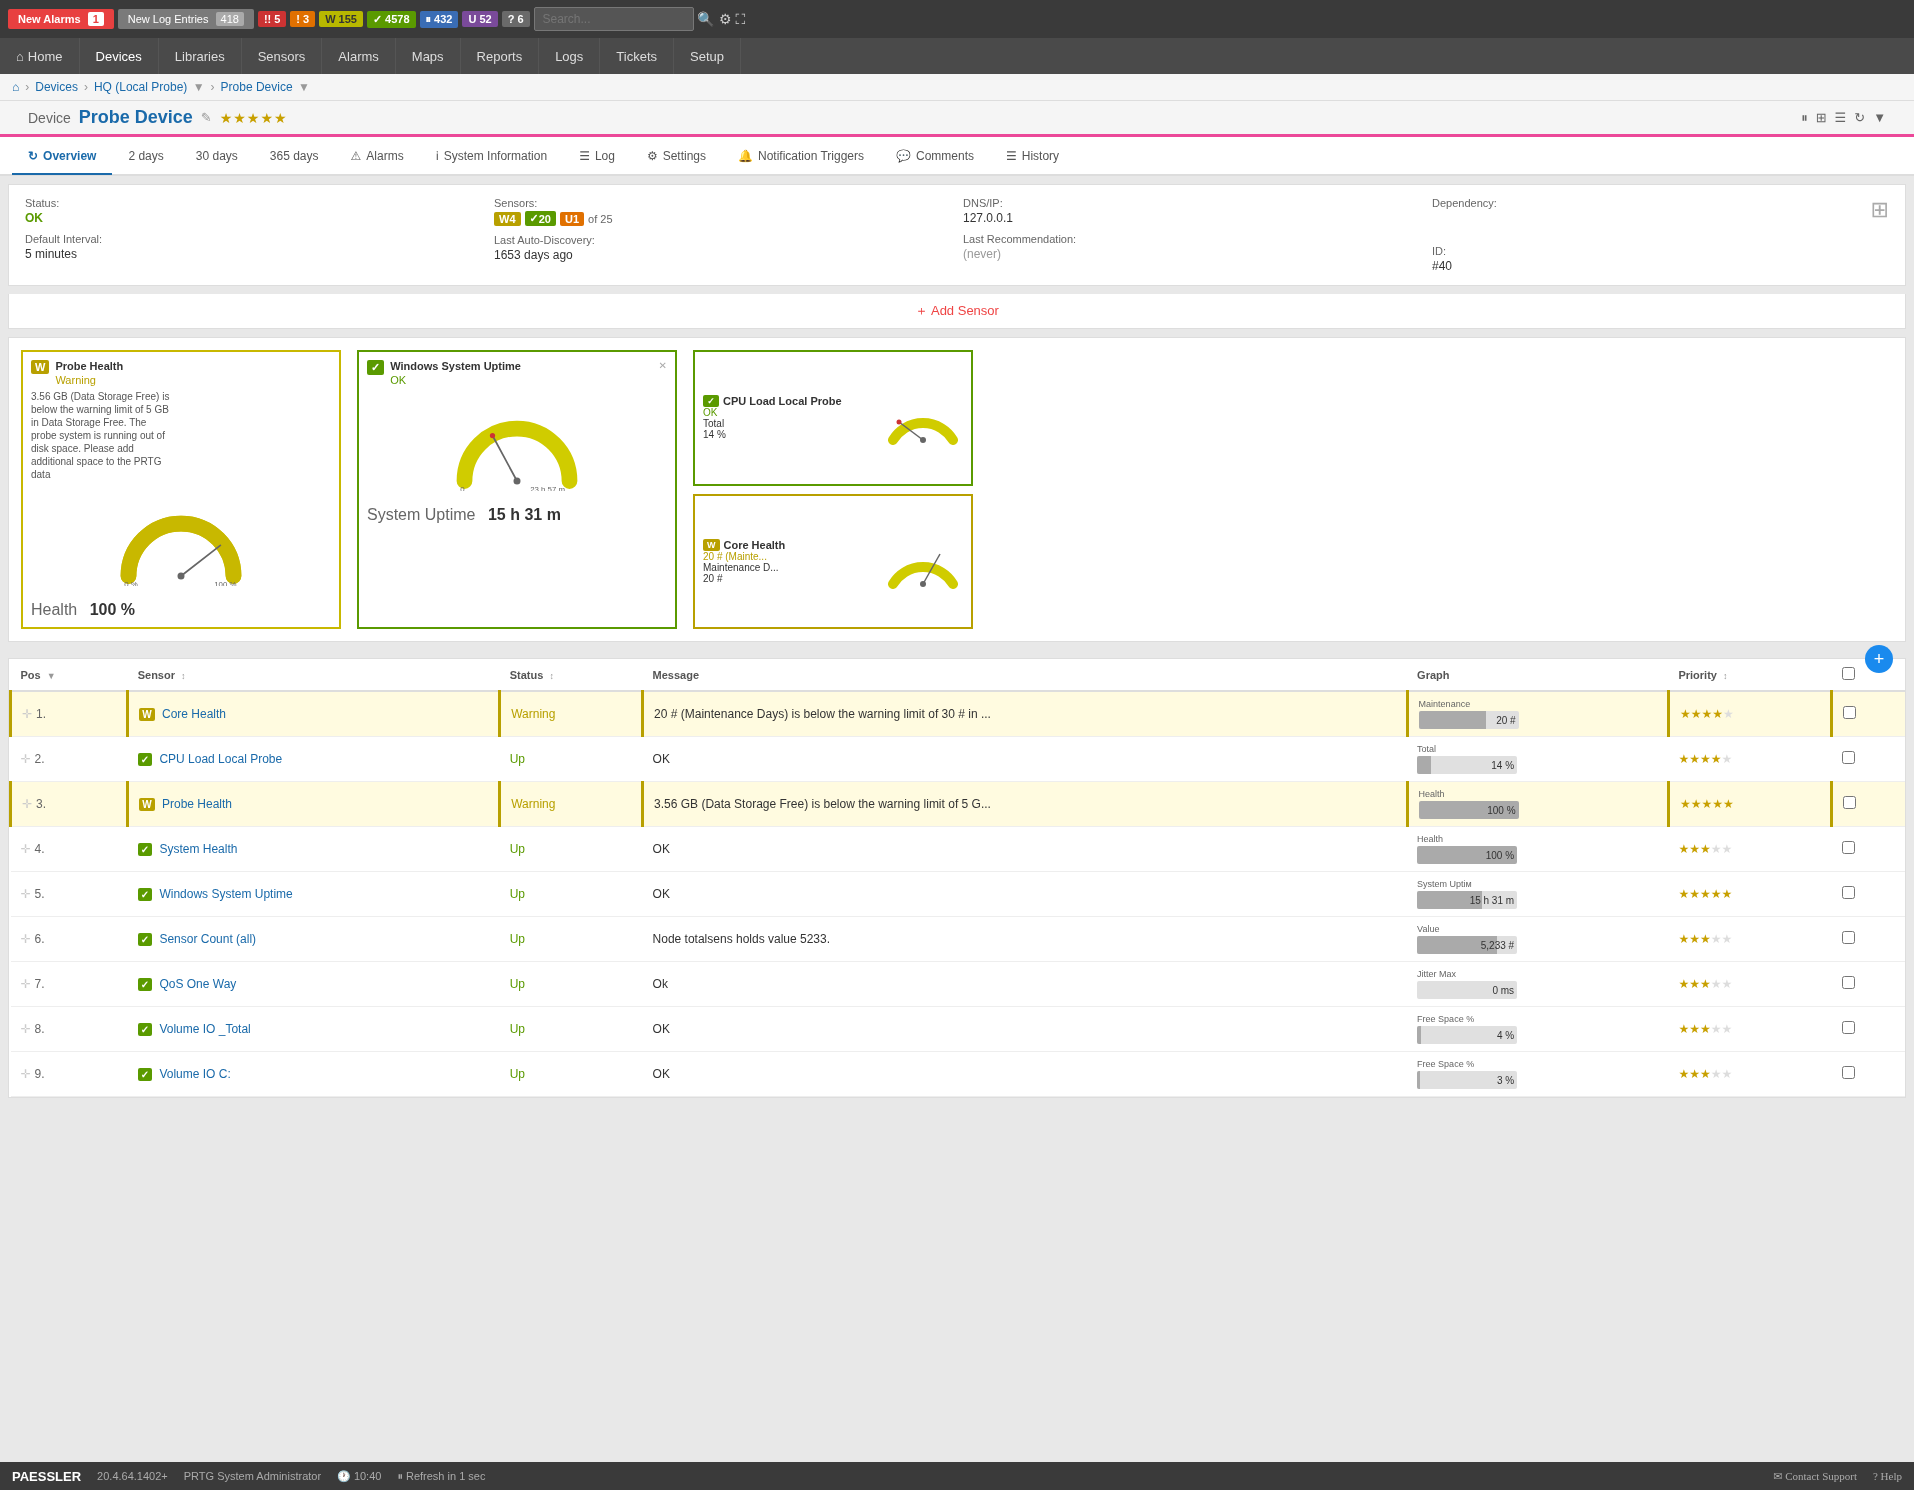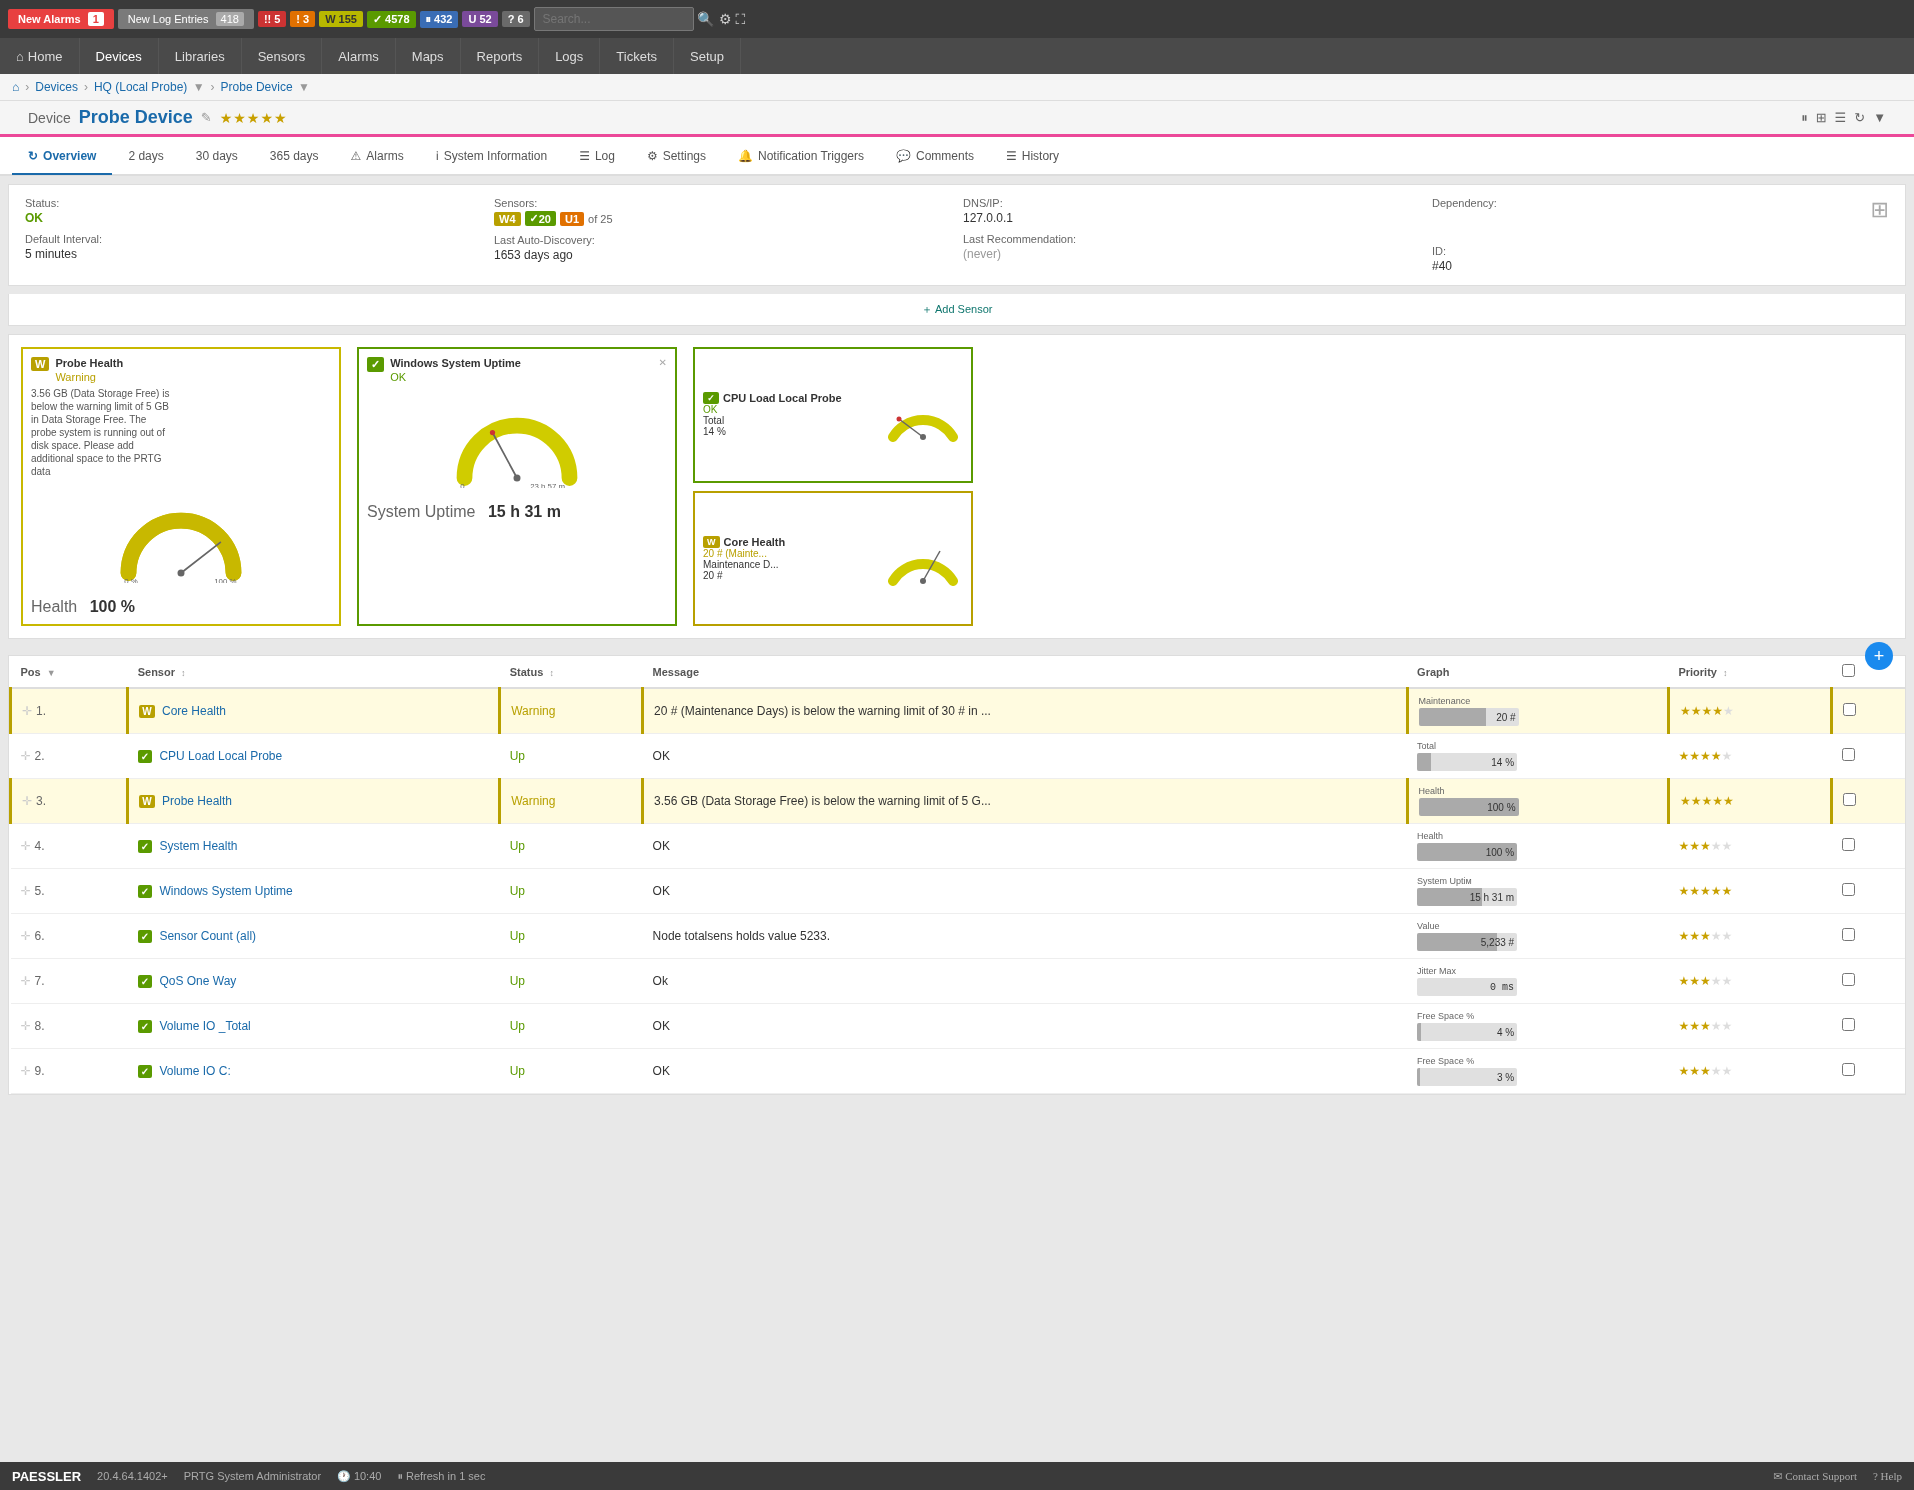--- a/index.html
+++ b/index.html
@@ -177,21 +177,21 @@
 
     
     .add-sensor-bar {
       background: white;
       text-align: center;
       padding: 8px;
       border: 1px solid #ddd;
       margin: 0 8px 8px;
       border-top: none;
     }
-    .add-sensor-link { color: #0f766e; cursor: pointer; font-size: 11px; text-align: center; }
+    .add-sensor-link { color: #ef4444; cursor: pointer; font-size: 13px; text-align: center; }
 
     
     .gauge-section {
       background: white;
       border: 1px solid #ddd;
       margin: 0 8px 8px;
       padding: 12px;
       display: flex;
       gap: 16px;
     }
@@ -809,21 +809,21 @@
         <span class="sensor-icon-ok">✓</span>
         <span class="sensor-name-link">QoS One Way</span>
       </td>
       <td class="status-up">Up</td>
       <td style="max-width:380px;overflow:hidden;text-overflow:ellipsis;white-space:nowrap;">Ok</td>
       <td>
       <div class="graph-cell">
         <div style="font-size:9px;color:#666;">Jitter Max</div>
         <div style="position:relative;width:100px;height:18px;background:#e0e0e0;border-radius:2px;overflow:hidden;">
           <div style="height:100%;width:0%;background:#aaa;"></div>
-          <span style="position:absolute;right:3px;top:50%;transform:translateY(-50%);font-size:10px;color:#333;white-space:nowrap;font-family:Liberation Mono, monospace;">0 ms</span>
+          <span style="position:absolute;right:3px;top:50%;transform:translateY(-50%);font-size:10px;color:#333;white-space:nowrap;">0 ms</span>
         </div>
       </div>
             </td>
       <td><span><span style="color:#c8a000;">★</span><span style="color:#c8a000;">★</span><span style="color:#c8a000;">★</span><span style="color:#ddd;">★</span><span style="color:#ddd;">★</span></span></td>
       <td><input type="checkbox" style=""></td>
     </tr>
           <tr>
       <td>
         <div class="pos-cell">
           <span class="drag-handle">✛</span>

